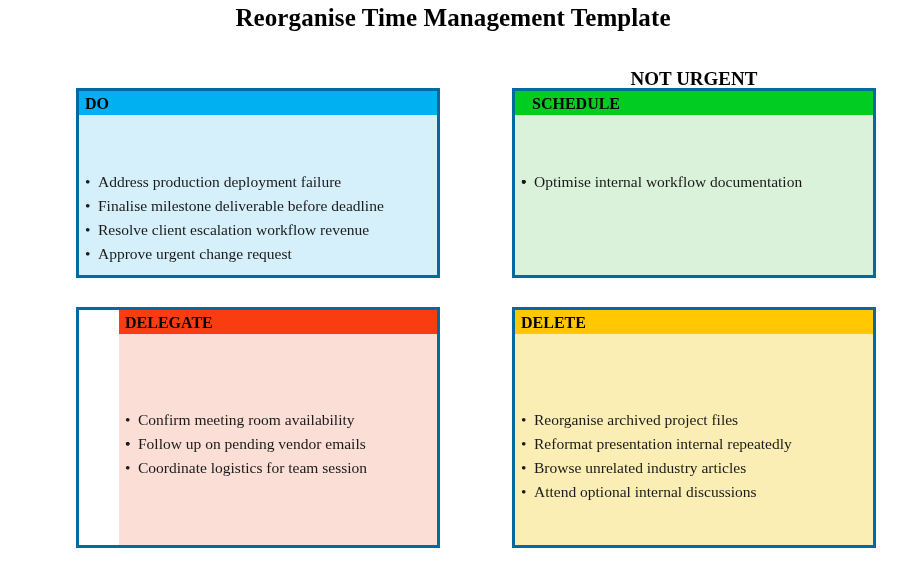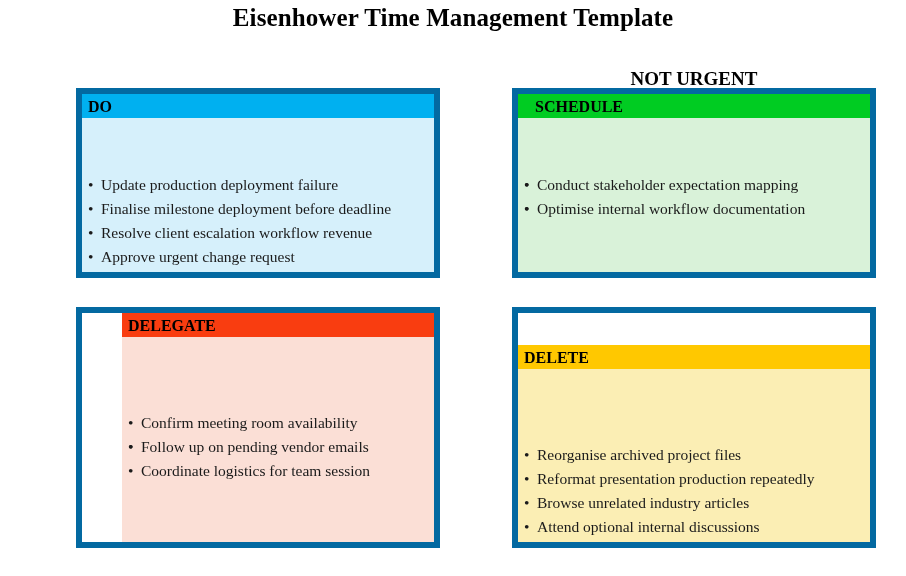--- a/index.html
+++ b/index.html
@@ -76,21 +76,21 @@
     height: 20px;
     left: -110px;
     margin-left: 130px;
     margin-top: 100px;
   }
 
   
   .quadrant {
     position: absolute;
     box-sizing: border-box;
-    border: 6px solid #0369a1;
+    border: 3px solid #0369a1;
     overflow: hidden;
   }
   .quadrant.q-do        { left: 76px;  top: 88px;  width: 364px; height: 190px; }
   .quadrant.q-schedule  { left: 512px; top: 88px;  width: 364px; height: 190px; }
   .quadrant.q-delegate  { left: 76px;  top: 307px; width: 364px; height: 241px; padding-left: 40px; }
   .quadrant.q-delete    { left: 512px; top: 307px; width: 364px; height: 241px; }
 
   .quad-header {
     height: 24px;
     box-sizing: border-box;
@@ -145,69 +145,69 @@
   .q-schedule .quad-header { background: #00cc22; }
   .q-schedule .quad-body   { background: #d9f2d9; }
   .q-delegate .quad-header { background: #f93d10; }
   .q-delegate .quad-body   { background: #fbdfd6; }
   .q-delete .quad-header   { background: #ffc800; }
   .q-delete .quad-body     { background: #fbeeb4; }
 </style>
 </head>
 <body>
 
-<div class="page-title">Eisenhower Time Management Template</div>
+<div class="page-title">Reorganise Time Management Template</div>
 
 <div class="col-header urgent">URGENT</div>
 
 <div class="col-header not-urgent">NOT URGENT</div>
 
 <div class="row-label important">IMPORTANT</div>
 
 <div class="row-label less-important">LESS IMPORTANT</div>
 
 <div class="quadrant q-do">
   <div class="quad-header" style="background: rgb(0, 176, 240);">DO</div>
   <div class="quad-body" style="background: rgb(214, 240, 251);">
     <ul class="quad-list">
-        <li><span class="bullet">•</span><span>Update production deployment failure</span></li>
-        <li><span class="bullet">•</span><span>Finalise milestone deployment before deadline</span></li>
+        <li><span class="bullet">•</span><span>Address production deployment failure</span></li>
+        <li><span class="bullet">•</span><span>Finalise milestone deliverable before deadline</span></li>
         <li><span class="bullet">•</span><span>Resolve client escalation workflow revenue</span></li>
         <li><span class="bullet">•</span><span>Approve urgent change request</span></li>
       </ul>
   </div>
 </div>
 
 <div class="quadrant q-schedule">
   <div class="quad-header" style="background: rgb(0, 204, 34); padding-left: 17px;">SCHEDULE</div>
   <div class="quad-body" style="background: rgb(217, 242, 217);">
     <ul class="quad-list">
         <li><span class="bullet">•</span></li>
-        <li><span class="bullet">•</span><span>Conduct stakeholder expectation mapping</span></li>
+        <li><span class="bullet">•</span></li>
         <li><span class="bullet">•</span></li>
         <li><span class="bullet">•</span><span>Optimise internal workflow documentation</span></li>
       </ul>
   </div>
 </div>
 
 <div class="quadrant q-delegate">
   <div class="quad-header" style="background: rgb(249, 61, 16);">DELEGATE</div>
   <div class="quad-body" style="background: rgb(251, 223, 214);">
     <ul class="quad-list">
         <li><span class="bullet">•</span><span>Confirm meeting room availability</span></li>
         <li><span class="bullet">•</span></li>
         <li><span class="bullet">•</span><span>Follow up on pending vendor emails</span></li>
         <li><span class="bullet">•</span><span>Coordinate logistics for team session</span></li>
       </ul>
   </div>
 </div>
 
 <div class="quadrant q-delete">
-  <div class="quad-header" style="background: rgb(255, 200, 0); margin-top: 32px;">DELETE</div>
+  <div class="quad-header" style="background: rgb(255, 200, 0);">DELETE</div>
   <div class="quad-body" style="background: rgb(251, 238, 180);">
     <ul class="quad-list">
         <li><span class="bullet">•</span><span>Reorganise archived project files</span></li>
-        <li><span class="bullet">•</span><span>Reformat presentation production repeatedly</span></li>
+        <li><span class="bullet">•</span><span>Reformat presentation internal repeatedly</span></li>
         <li><span class="bullet">•</span><span>Browse unrelated industry articles</span></li>
         <li><span class="bullet">•</span><span>Attend optional internal discussions</span></li>
       </ul>
   </div>
 </div>
 
 </body></html>

